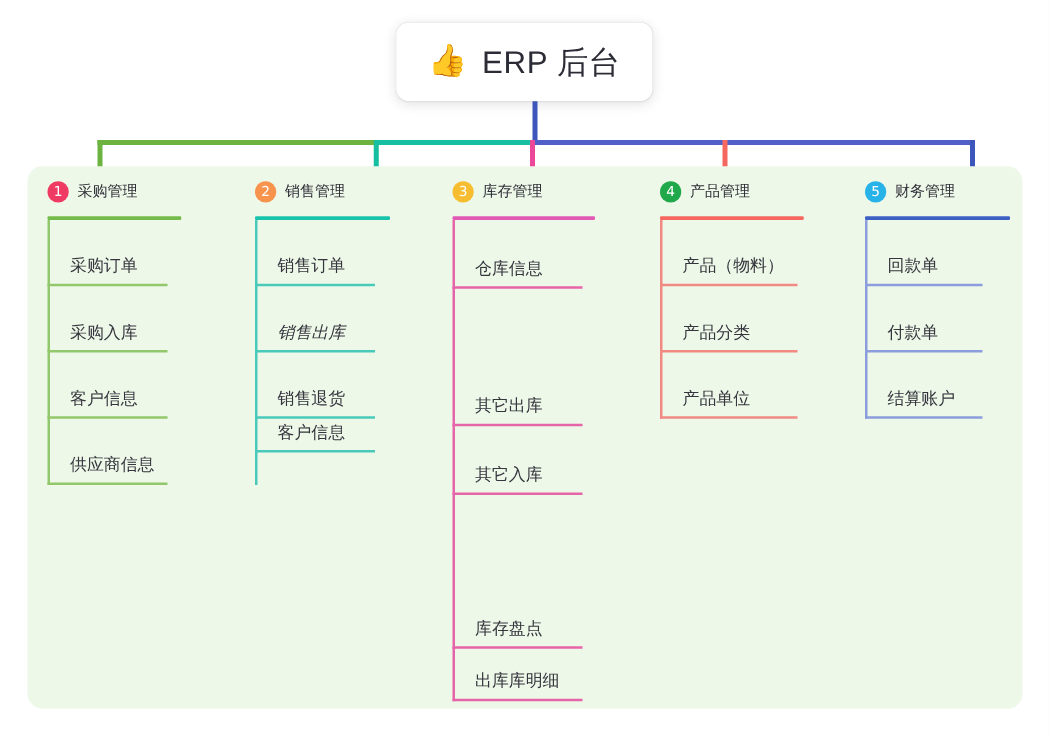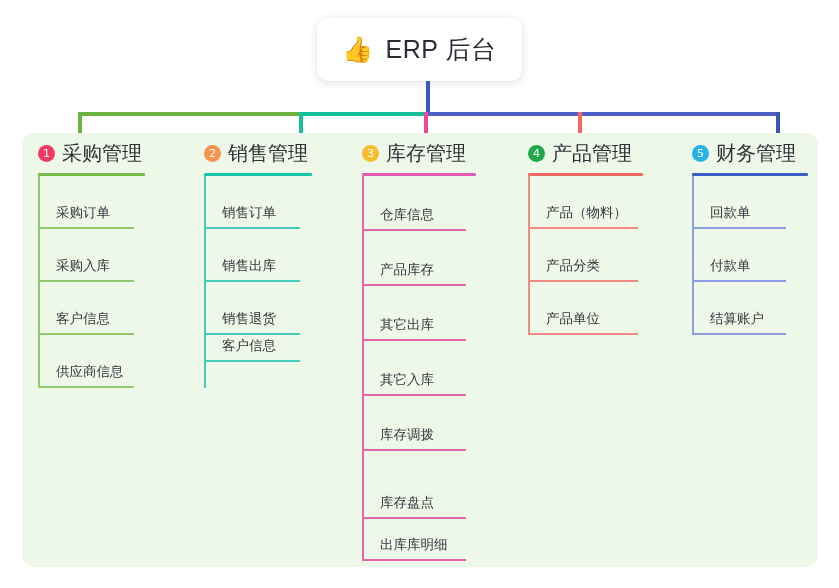--- a/index.html
+++ b/index.html
@@ -33,21 +33,21 @@
   }
 
   
   .col{position:absolute;top:140px;}
   .col-head{display:flex;align-items:center;gap:7px;height:26px;padding-left:16px;}
   .badge{
     width:17px;height:17px;border-radius:50%;
     color:#ffffff;font-size:11px;line-height:17px;text-align:center;
     flex:0 0 auto;font-family:"DejaVu Sans",sans-serif;
   }
-  .col-title{font-size:20px;color:#2f2f38;white-space:nowrap;}
+  .col-title{font-size:12px;color:#2f2f38;white-space:nowrap;}
   .head-rule{height:3px;border-radius:1px;margin-top:7px;}
 
   .items{position:relative;margin-top:0;}
   .spine{position:absolute;left:16px;top:0;width:2px;}
   .item{position:relative;}
   .item-label{
     position:absolute;left:34px;bottom:7px;
     font-size:13.5px;color:#35353d;white-space:nowrap;
   }
   .item-rule{position:absolute;left:16px;bottom:0;height:1.6px;}
@@ -108,21 +108,21 @@
           <span class="badge" style="background: rgb(247, 147, 76);">2</span>
           <span class="col-title">销售管理</span>
         </div>
         <div class="head-rule" style="width: 108px; margin-left: 16px; background: rgb(24, 196, 172);"></div>
         <div class="items" style="height: 212px;">
           <div class="spine" style="height: 212px; background: rgb(73, 201, 185);"></div>
           <div class="item" style="position: absolute; left: 0px; top: 0px; width: 126px; height: 53px;">
             <span class="item-label">销售订单</span>
             <div class="item-rule" style="width: 96px; background: rgb(73, 201, 185);"></div>
           </div>
-          <div class="item" style="position: absolute; left: 0px; top: 53px; width: 126px; height: 53px;">
+          <div class="item" style="position: absolute; left: 0px; top: 53px; width: 126px; height: 53px; font-style: italic;">
             <span class="item-label">销售出库</span>
             <div class="item-rule" style="width: 96px; background: rgb(73, 201, 185);"></div>
           </div>
           <div class="item" style="position: absolute; left: 0px; top: 106px; width: 126px; height: 53px;">
             <span class="item-label">销售退货</span>
             <div class="item-rule" style="width: 96px; background: rgb(73, 201, 185);"></div>
           </div>
           <div class="item" style="position: absolute; left: 0px; top: 144px; width: 126px; height: 42px;">
             <span class="item-label">客户信息</span>
             <div class="item-rule" style="width: 96px; background: rgb(73, 201, 185);"></div>
@@ -134,34 +134,26 @@
           <span class="badge" style="background: rgb(247, 189, 48);">3</span>
           <span class="col-title">库存管理</span>
         </div>
         <div class="head-rule" style="width: 114px; margin-left: 16px; background: rgb(226, 89, 180);"></div>
         <div class="items" style="height: 385px;">
           <div class="spine" style="height: 385px; background: rgb(230, 100, 168);"></div>
           <div class="item" style="position: absolute; left: 0px; top: 0px; width: 134px; height: 55px;">
             <span class="item-label">仓库信息</span>
             <div class="item-rule" style="width: 104px; background: rgb(230, 100, 168);"></div>
           </div>
-          <div class="item" style="position: absolute; left: 0px; top: 55px; width: 134px; height: 55px;">
-            <span class="item-label">产品库存</span>
-            <div class="item-rule" style="width: 104px; background: rgb(230, 100, 168);"></div>
-          </div>
           <div class="item" style="position: absolute; left: 0px; top: 110px; width: 134px; height: 55px;">
             <span class="item-label">其它出库</span>
             <div class="item-rule" style="width: 104px; background: rgb(230, 100, 168);"></div>
           </div>
           <div class="item" style="position: absolute; left: 0px; top: 165px; width: 134px; height: 55px;">
             <span class="item-label">其它入库</span>
-            <div class="item-rule" style="width: 104px; background: rgb(230, 100, 168);"></div>
-          </div>
-          <div class="item" style="position: absolute; left: 0px; top: 220px; width: 134px; height: 55px;">
-            <span class="item-label">库存调拨</span>
             <div class="item-rule" style="width: 104px; background: rgb(230, 100, 168);"></div>
           </div>
           <div class="item" style="position: absolute; left: 0px; top: 275px; width: 134px; height: 55px; margin-top: 13px;">
             <span class="item-label">库存盘点</span>
             <div class="item-rule" style="width: 104px; background: rgb(230, 100, 168);"></div>
           </div>
           <div class="item" style="position: absolute; left: 0px; top: 330px; width: 134px; height: 55px;">
             <span class="item-label">出库库明细</span>
             <div class="item-rule" style="width: 104px; background: rgb(230, 100, 168);"></div>
           </div>

